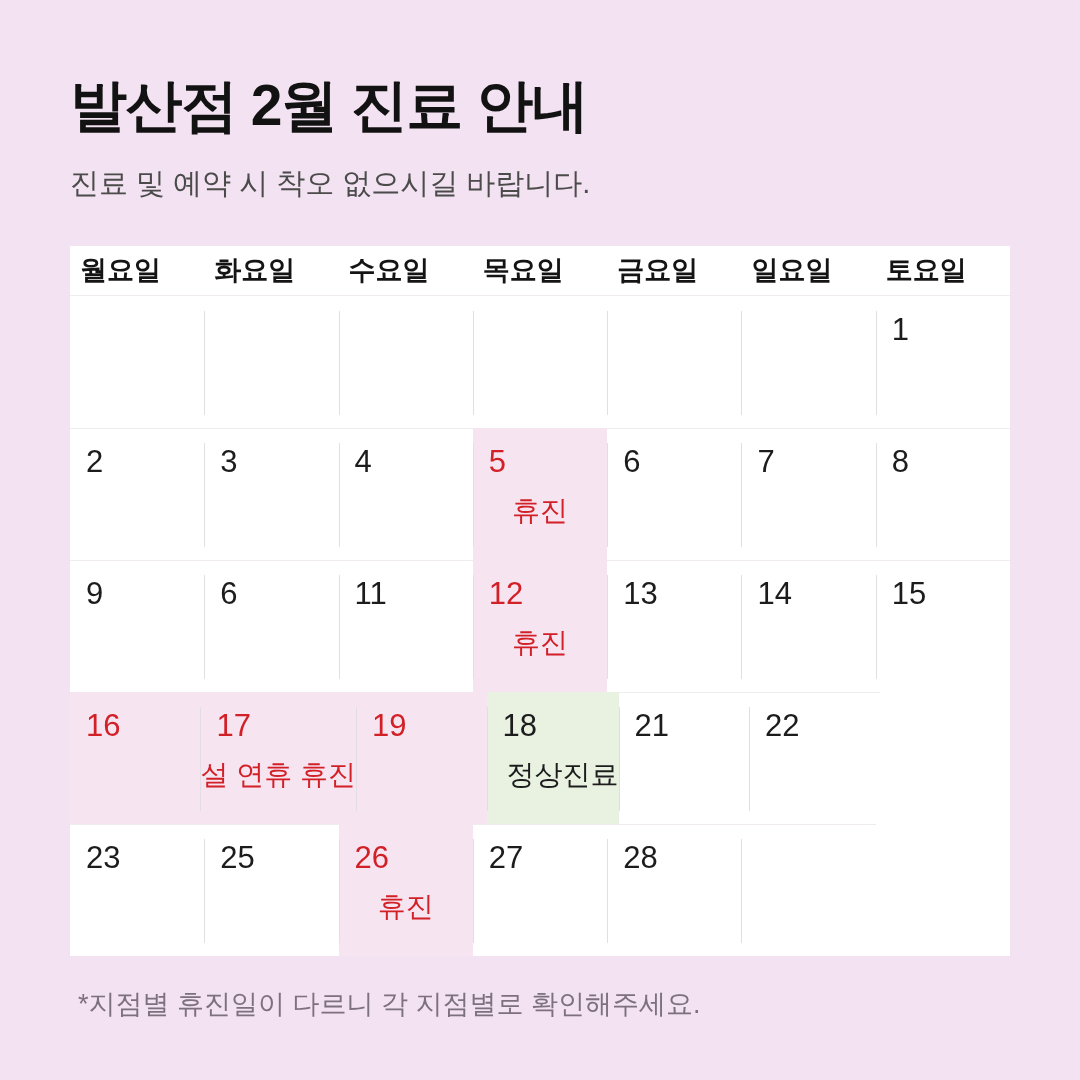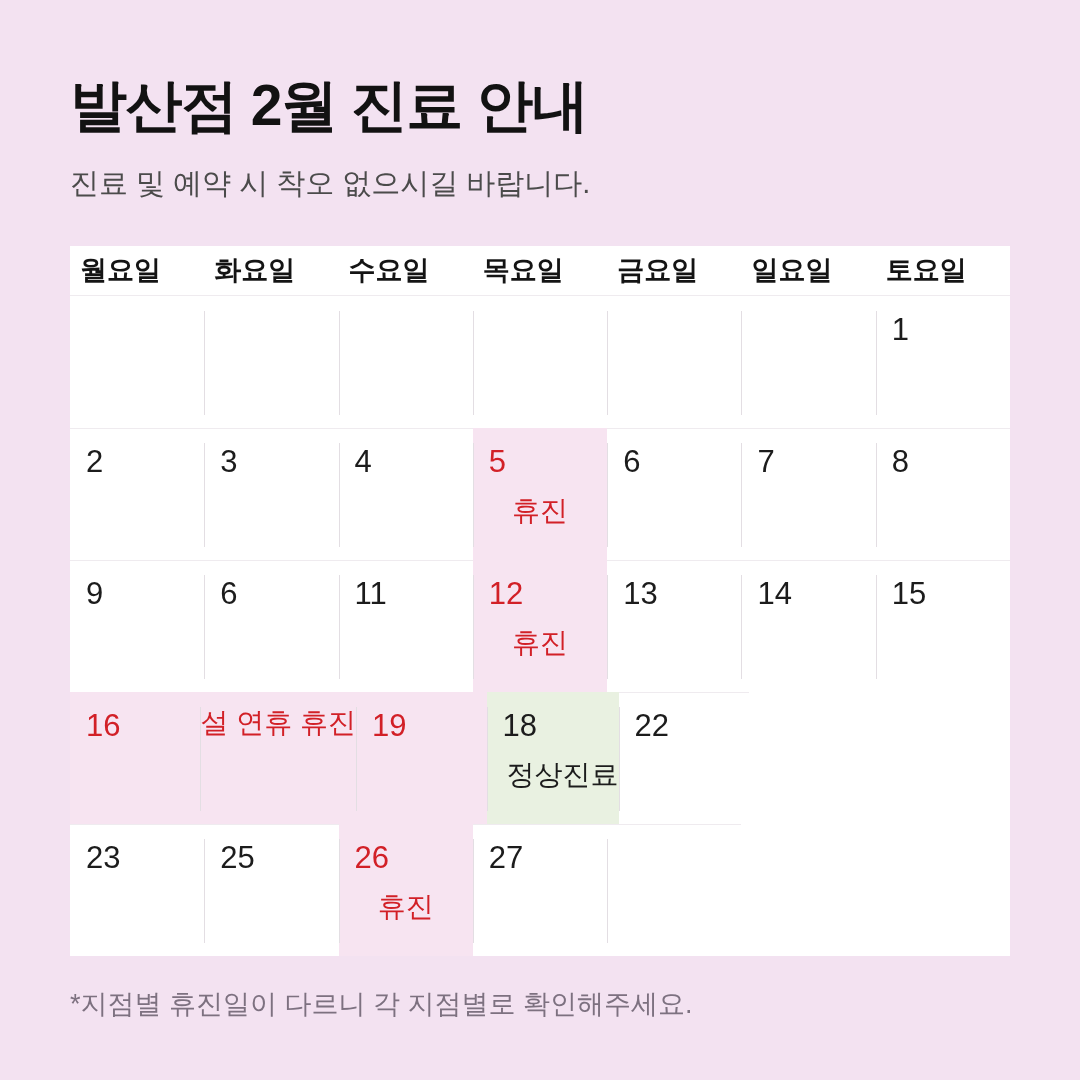--- a/index.html
+++ b/index.html
@@ -74,21 +74,21 @@
   .day-label {
     margin-top: 11px;
     text-align: center;
     font-size: 28px; font-weight: 500;
     white-space: nowrap;
     color: var(--closed-text, #d22027);
     position: relative; z-index: 2;
   }
   .cell.open .day-label { color: var(--day-text, #1c1c1c); padding-left: 20px; }
   .page-footnote {
-    margin: 30px 0 0 0;
+    margin: 30px 0 0 8px;
     font-size: 27px; font-weight: 400;
     color: var(--footnote-text, #7d7180);
   }
 </style>
 </head>
 <body>
 
 <div class="page">
   <h1 class="page-title">발산점 2월 진료 안내</h1>
   <p class="page-subtitle">진료 및 예약 시 착오 없으시길 바랍니다.</p>
@@ -173,48 +173,55 @@
           </div>
           <div class="cell">
             <div class="day-num">15</div>
           </div>
         </div>
         <div class="cal-row">
           <div class="cell closed">
             <div class="day-num">16</div>
           </div>
           <div class="cell closed">
+            <div class="day-num">17</div>
             <div class="day-label">설 연휴 휴진</div>
           </div>
           <div class="cell closed">
             <div class="day-num">19</div>
           </div>
           <div class="cell open">
             <div class="day-num">18</div>
             <div class="day-label">정상진료</div>
           </div>
           <div class="cell">
+            <div class="day-num">21</div>
+          </div>
+          <div class="cell">
             <div class="day-num">22</div>
           </div>
         </div>
         <div class="cal-row">
           <div class="cell">
             <div class="day-num">23</div>
           </div>
           <div class="cell">
             <div class="day-num">25</div>
           </div>
           <div class="cell closed">
             <div class="day-num">26</div>
             <div class="day-label">휴진</div>
           </div>
           <div class="cell">
             <div class="day-num">27</div>
           </div>
           <div class="cell">
+            <div class="day-num">28</div>
+          </div>
+          <div class="cell">
             <div class="day-num"></div>
           </div>
         </div>
       </div>
   </div>
 
   <p class="page-footnote">*지점별 휴진일이 다르니 각 지점별로 확인해주세요.</p>
 </div>
 
 </body></html>

